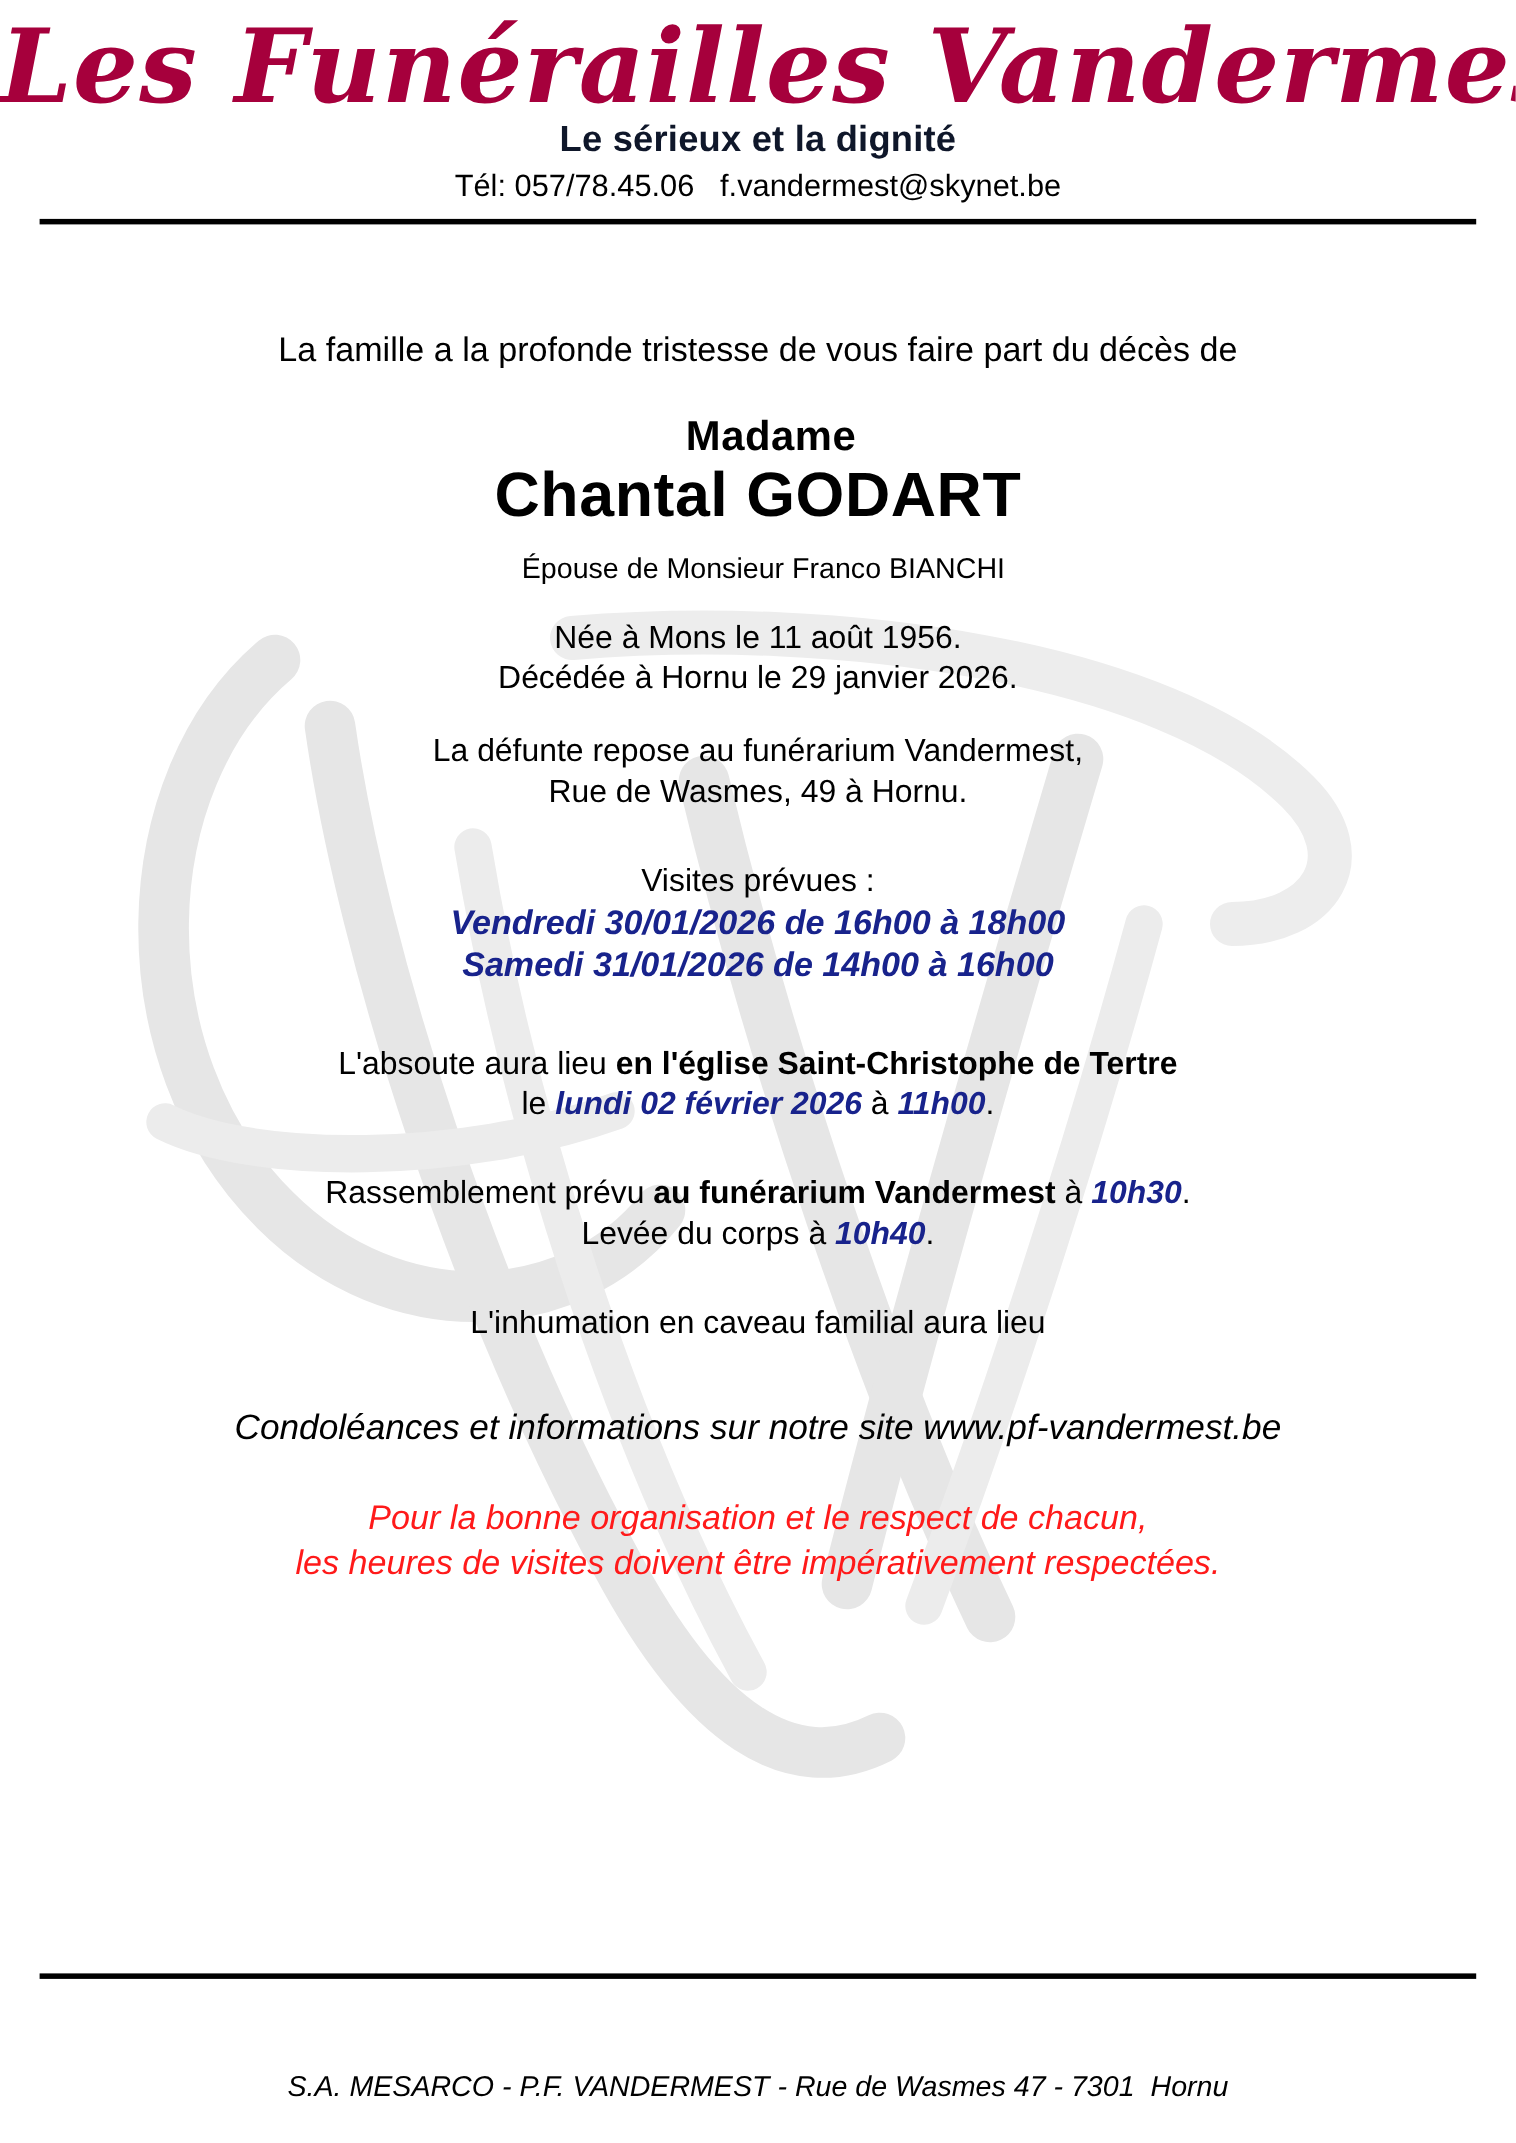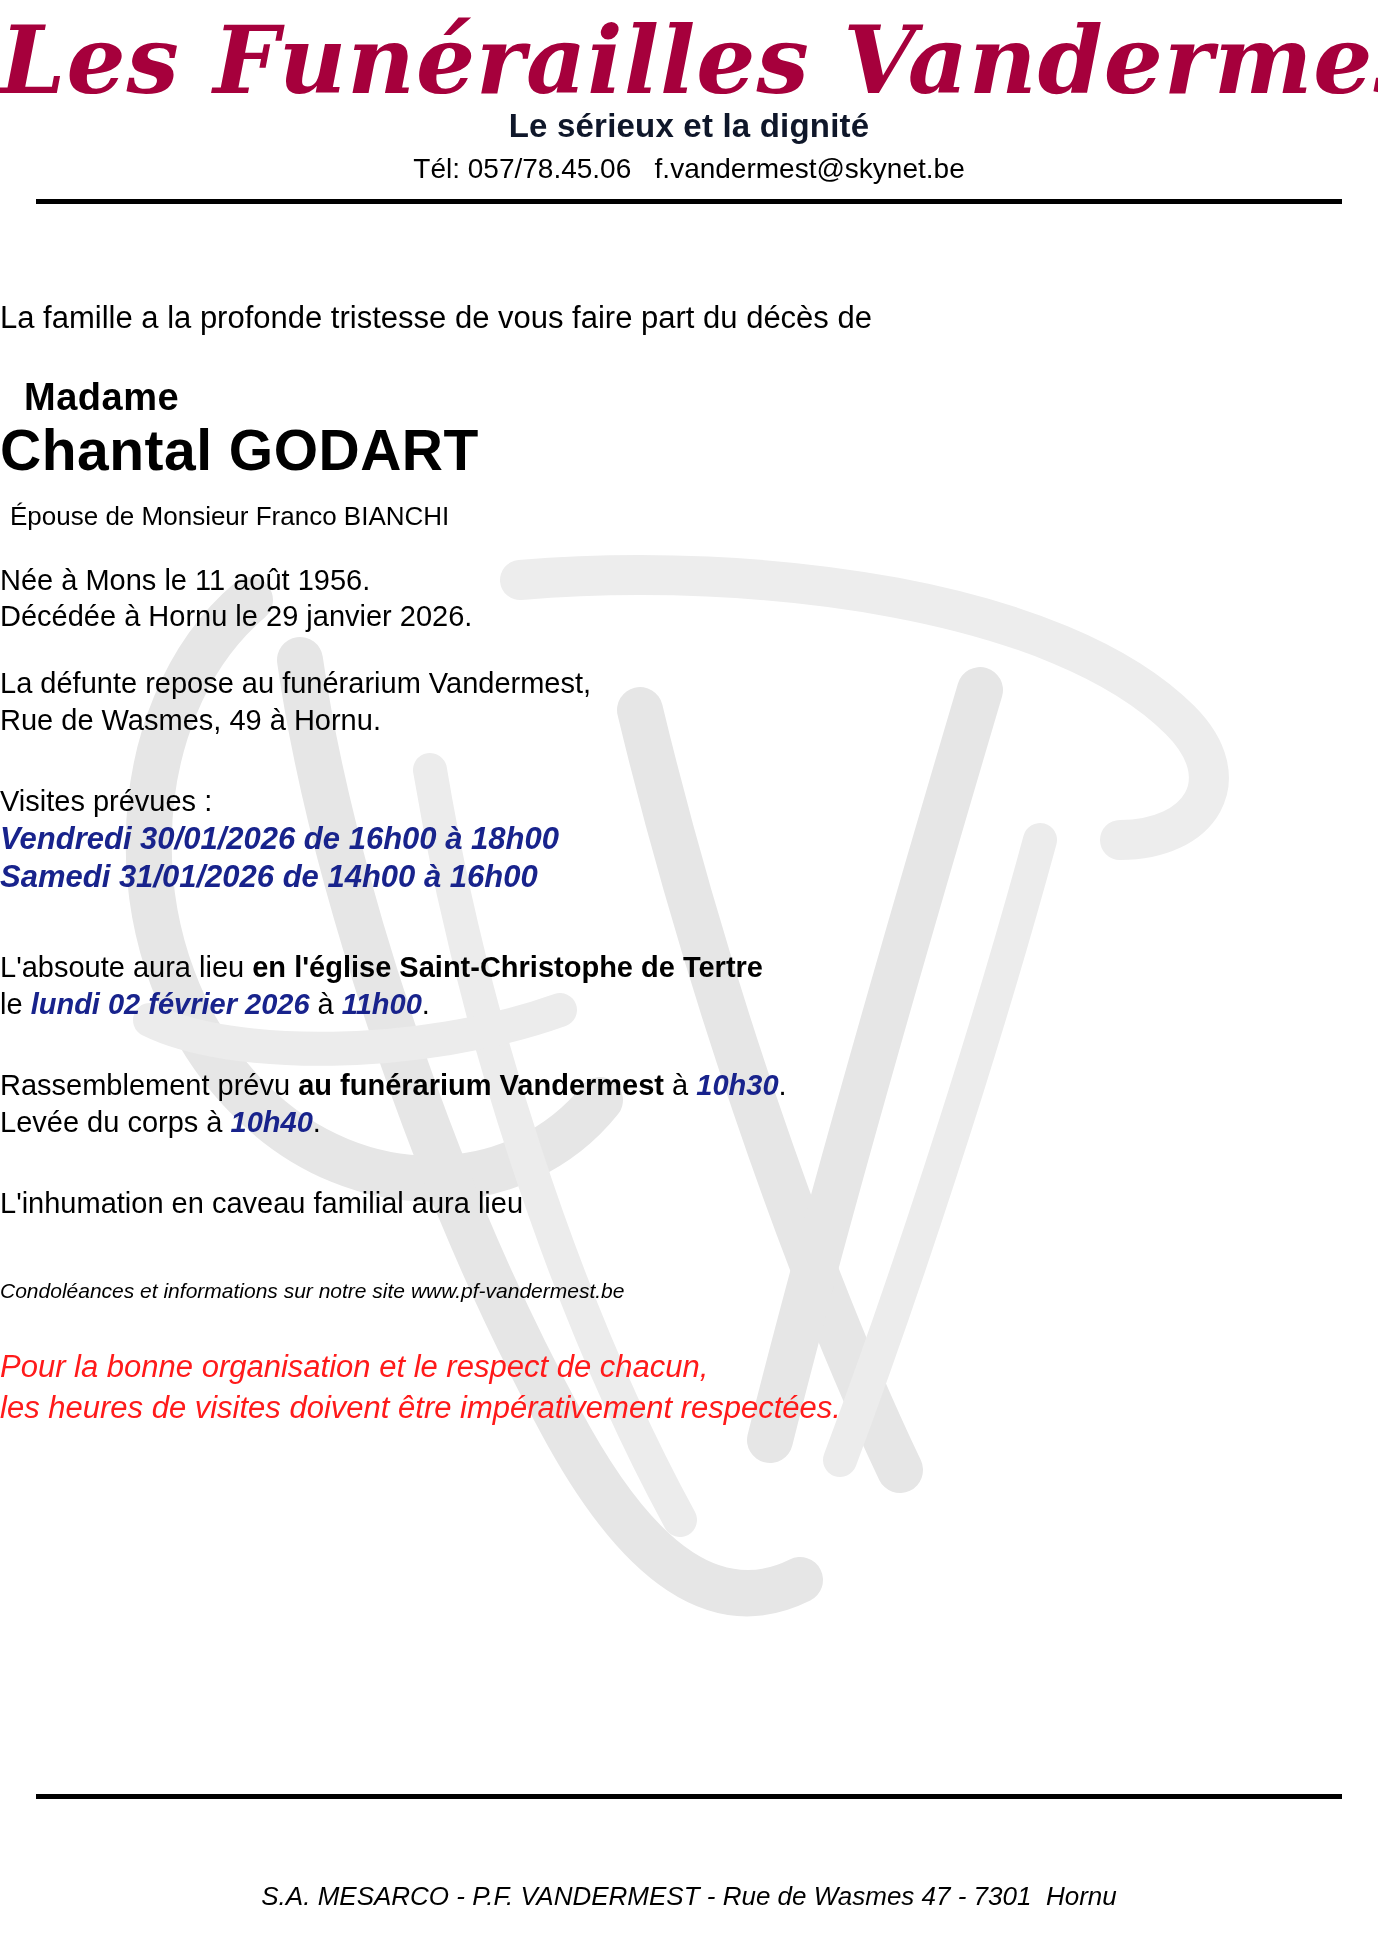--- a/index.html
+++ b/index.html
@@ -67,21 +67,21 @@
     position: relative;
     z-index: 2;
     margin: 14px 36px 0 36px;
     border-top: 5px solid #000000;
   }
 
   
   .content {
     position: relative;
     z-index: 2;
-    text-align: left;
+    text-align: center;
   }
   .lede {
     margin-top: 95px;
     font-size: 31px;
     line-height: 1.25;
   }
   .title-madame {
     margin-top: 38px;
     font-size: 38px;
     font-weight: 700;
@@ -117,21 +117,21 @@
   .visit-line {
     color: #18238C;
     font-weight: 700;
     font-style: italic;
     font-size: 31px;
     line-height: 1.25;
   }
 
   .site-line {
     margin-top: 58px;
-    font-size: 21px;
+    font-size: 32px;
     font-style: italic;
   }
   .warning {
     margin-top: 44px;
     font-size: 31px;
     font-style: italic;
     color: #FF1A1A;
     line-height: 1.3;
   }
 

